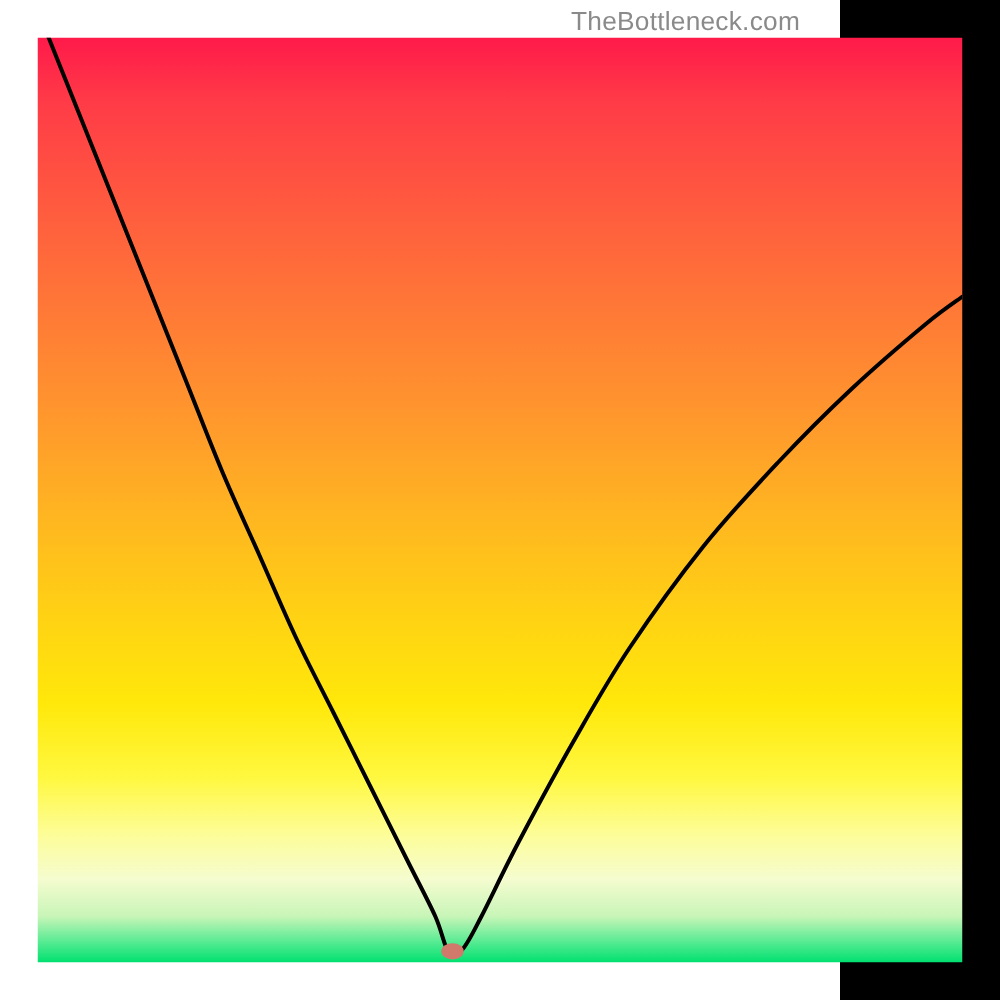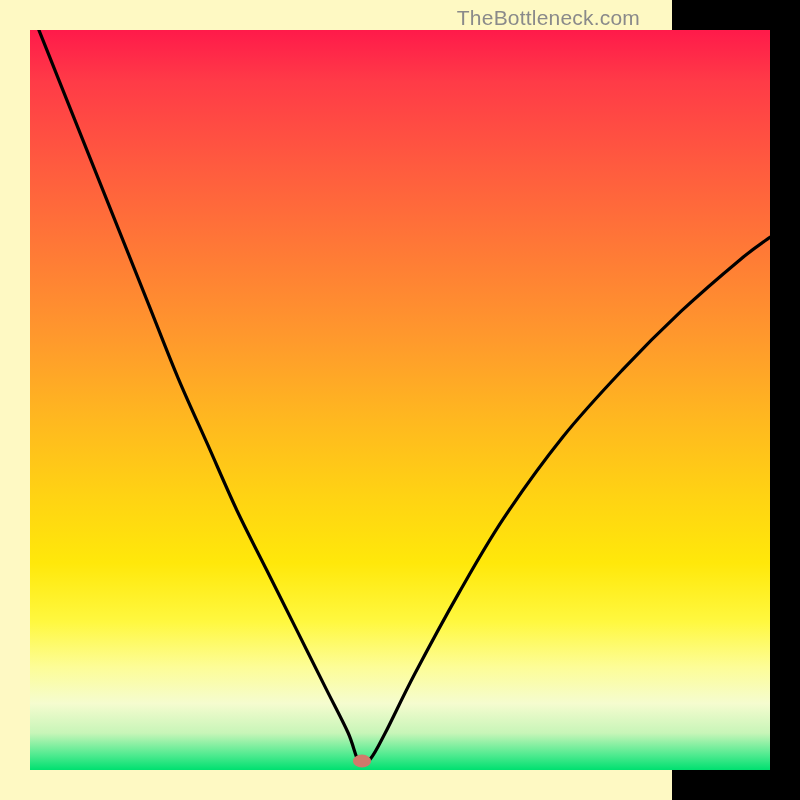--- a/index.html
+++ b/index.html
@@ -1,21 +1,21 @@
 <!DOCTYPE html>
 <html><head>
 <meta charset="utf-8">
 <style>
   * { margin: 0; padding: 0; box-sizing: border-box; }
   body { width: 800px; height: 800px; background: #000; position: relative; font-family: Arial, sans-serif; }
   .frame {
     position: absolute;
     top: 0; left: 0;
     width: 672px; height: 800px;
-    background: #fef9c3;
+    background: #ffffff;
   }
   .plot-area {
     position: absolute;
     top: 30px;
     left: 30px;
     width: 740px;
     height: 740px;
     overflow: hidden;
   }
   .gradient-bg {

